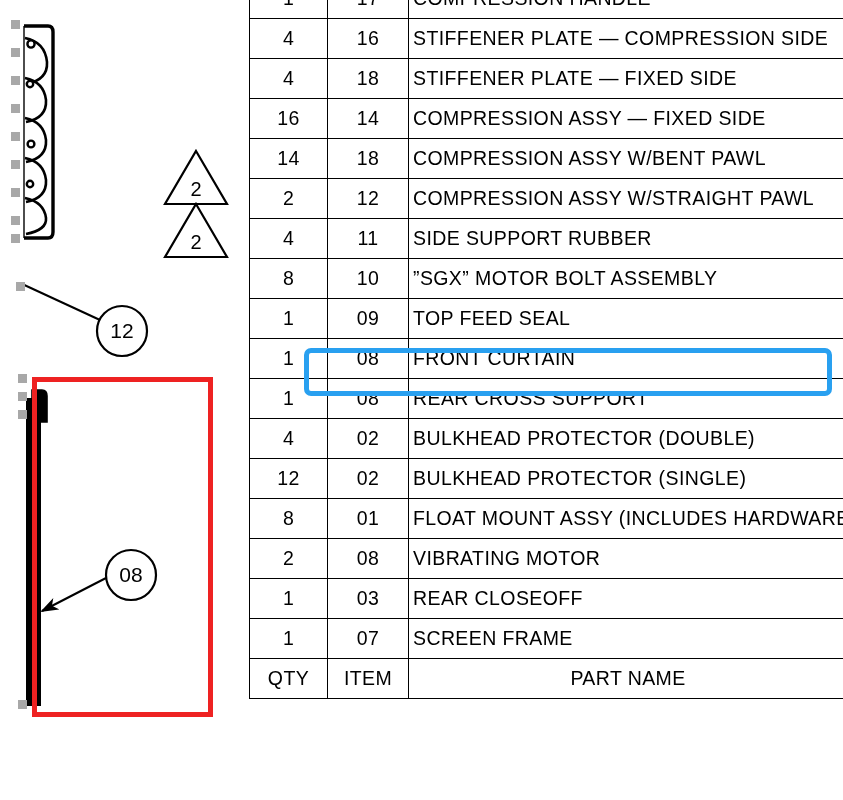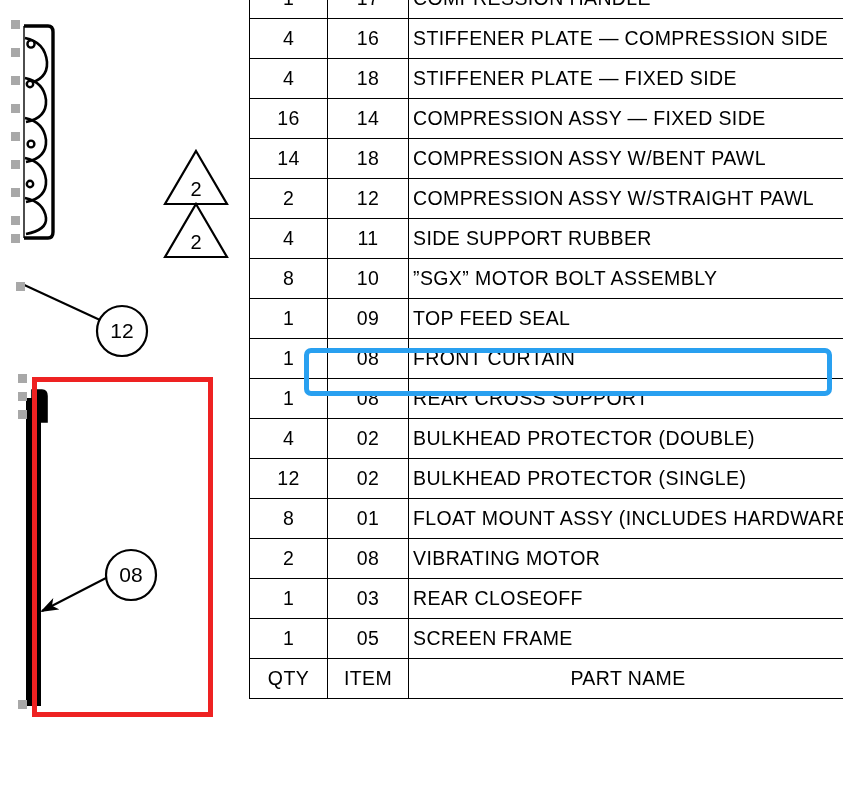--- a/index.html
+++ b/index.html
@@ -312,21 +312,21 @@
           <td class="col-item">08</td>
           <td class="col-name">VIBRATING MOTOR</td>
         </tr>
         <tr>
           <td class="col-qty">1</td>
           <td class="col-item">03</td>
           <td class="col-name">REAR CLOSEOFF</td>
         </tr>
         <tr>
           <td class="col-qty">1</td>
-          <td class="col-item">05</td>
+          <td class="col-item">07</td>
           <td class="col-name">SCREEN FRAME</td>
         </tr>
         <tr class="hdr">
           <td class="col-qty">QTY</td>
           <td class="col-item">ITEM</td>
           <td class="col-name">PART NAME</td>
         </tr>
       </tbody>
   </table>
 

